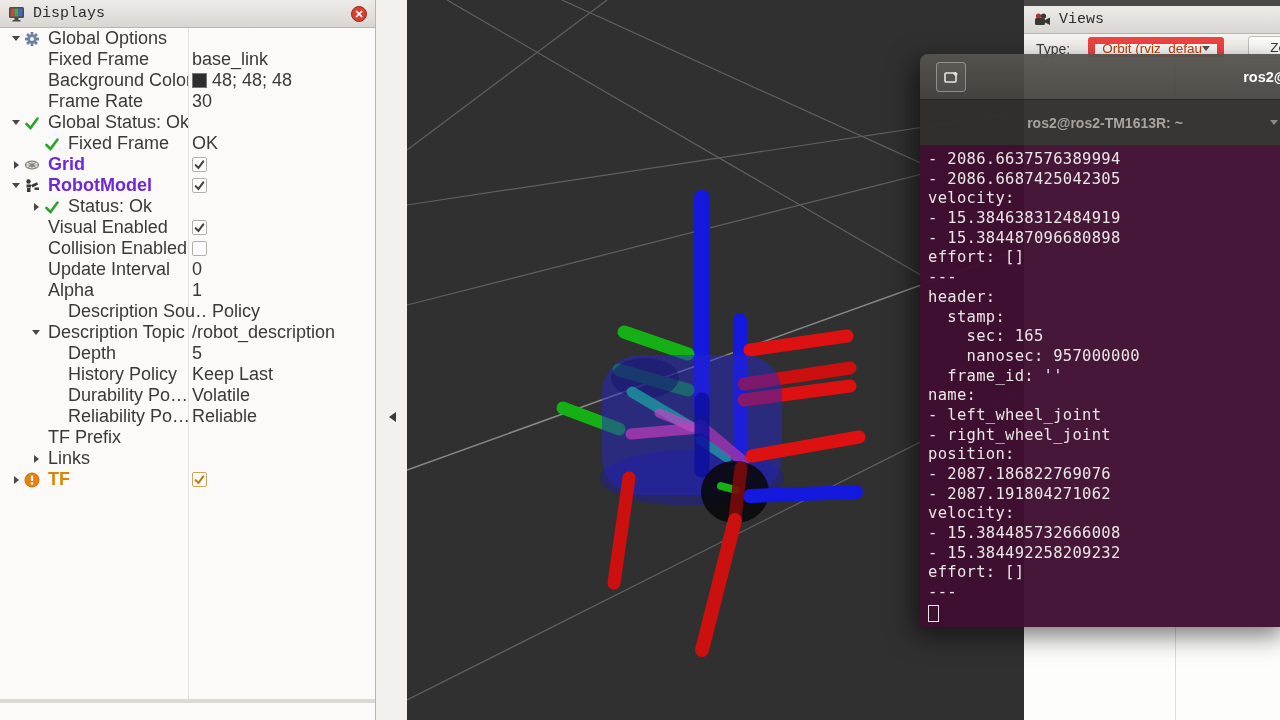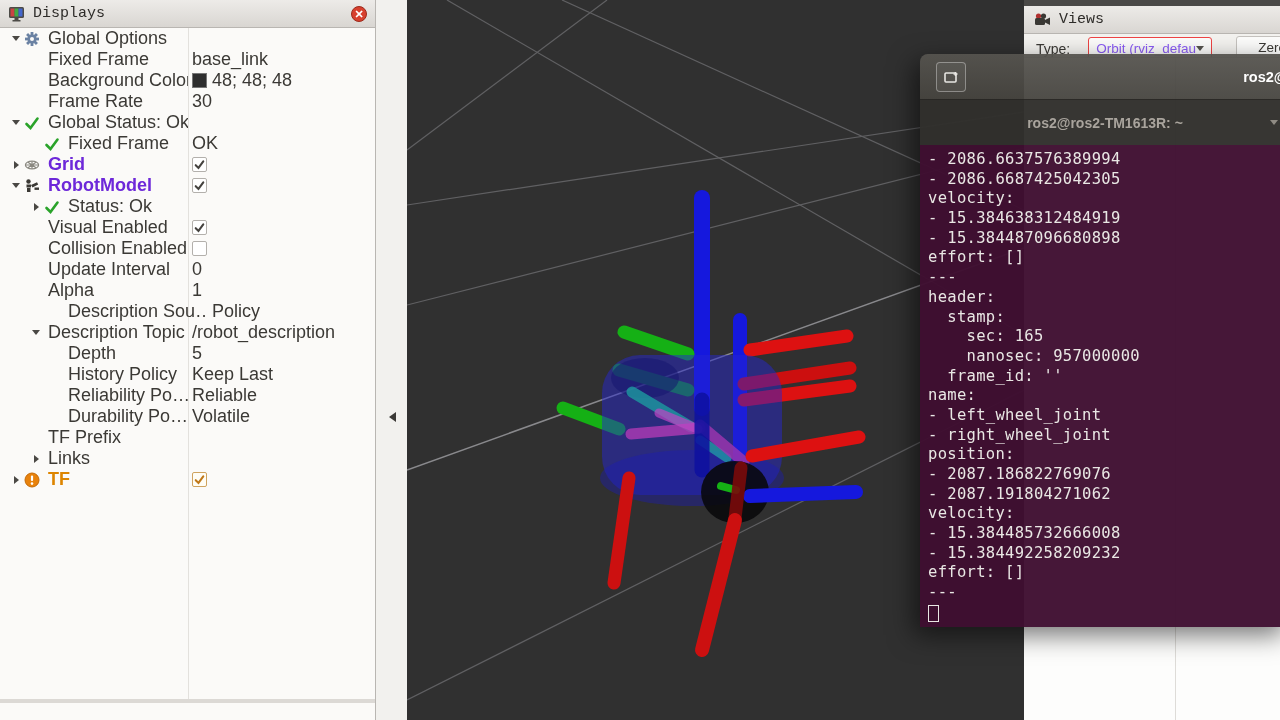--- a/index.html
+++ b/index.html
@@ -42,22 +42,22 @@
   
   #left-splitter{position:absolute;left:376px;top:0;width:31px;height:720px;background:#f2f1ee;}
   #left-splitter .collapse-arrow{position:absolute;left:13px;top:412px;width:0;height:0;
        border-top:5px solid transparent;border-bottom:5px solid transparent;border-right:7px solid #3c3a37;}
 
   
   #views-panel{position:absolute;left:1024px;top:0;width:256px;height:720px;background:#f4f3f0;}
   #views-panel .top-strip{height:6px;background:#4a4947;}
   #views-panel .panel-titlebar{padding:0 10px;}
   .type-row{height:29px;display:flex;align-items:center;gap:18px;padding:0 4px 0 12px;font-size:14px;color:#3b3935;}
-  .dropdown{width:160px;height:24px;background:#fdfdfc;border:1px solid #ef4444;border-radius:3px;
-            display:flex;align-items:center;font-size:13.5px;color:#8b5cf6;padding-left:7px;box-sizing:border-box;}
+  .dropdown{width:160px;height:24px;background:#fdfdfc;border:7px solid #ef4444;border-radius:3px;
+            display:flex;align-items:center;font-size:13.5px;color:#c2410c;padding-left:7px;box-sizing:border-box;}
   .dropdown .dd-text{flex:1;overflow:hidden;white-space:nowrap;}
   .dd-arrow{width:0;height:0;border-left:4px solid transparent;border-right:4px solid transparent;
             border-top:5px solid #55524e;margin-right:7px;flex:none;}
   .zero-btn{width:70px;height:24px;background:#fdfdfc;border:1px solid #c6c3bf;border-radius:3px;
             font-size:13.5px;color:#3b3935;flex:none;margin-left:6px;text-align:center;line-height:22px;}
   .views-list{position:absolute;left:0;top:57px;bottom:0;width:256px;background:#fdfdfc;border-top:1px solid #c6c3bf;}
   .views-list .vline{position:absolute;left:151px;top:0;bottom:0;width:1px;background:#dedcd8;}
 
   
   #terminal{position:absolute;left:920px;top:54px;width:370px;height:573px;
@@ -370,33 +370,33 @@
               <div class="arrow-slot"></div>
               <span class="row-label">History Policy</span>
             </div>
             <div class="cell-right">
               <span>Keep Last</span>
             </div>
           </div>
           <div class="prop-row">
             <div class="cell-left" style="padding-left: 48px;">
               <div class="arrow-slot"></div>
+              <span class="row-label">Durability Po…</span>
+            </div>
+            <div class="cell-right">
+              <span>Volatile</span>
+            </div>
+          </div>
+          <div class="prop-row">
+            <div class="cell-left" style="padding-left: 48px;">
+              <div class="arrow-slot"></div>
               <span class="row-label">Reliability Po…</span>
             </div>
             <div class="cell-right">
               <span>Reliable</span>
-            </div>
-          </div>
-          <div class="prop-row">
-            <div class="cell-left" style="padding-left: 48px;">
-              <div class="arrow-slot"></div>
-              <span class="row-label">Durability Po…</span>
-            </div>
-            <div class="cell-right">
-              <span>Volatile</span>
             </div>
           </div>
           <div class="prop-row">
             <div class="cell-left" style="padding-left: 28px;">
               <div class="arrow-slot"></div>
               <span class="row-label">TF Prefix</span>
             </div>
             <div class="cell-right"></div>
           </div>
           <div class="prop-row">

